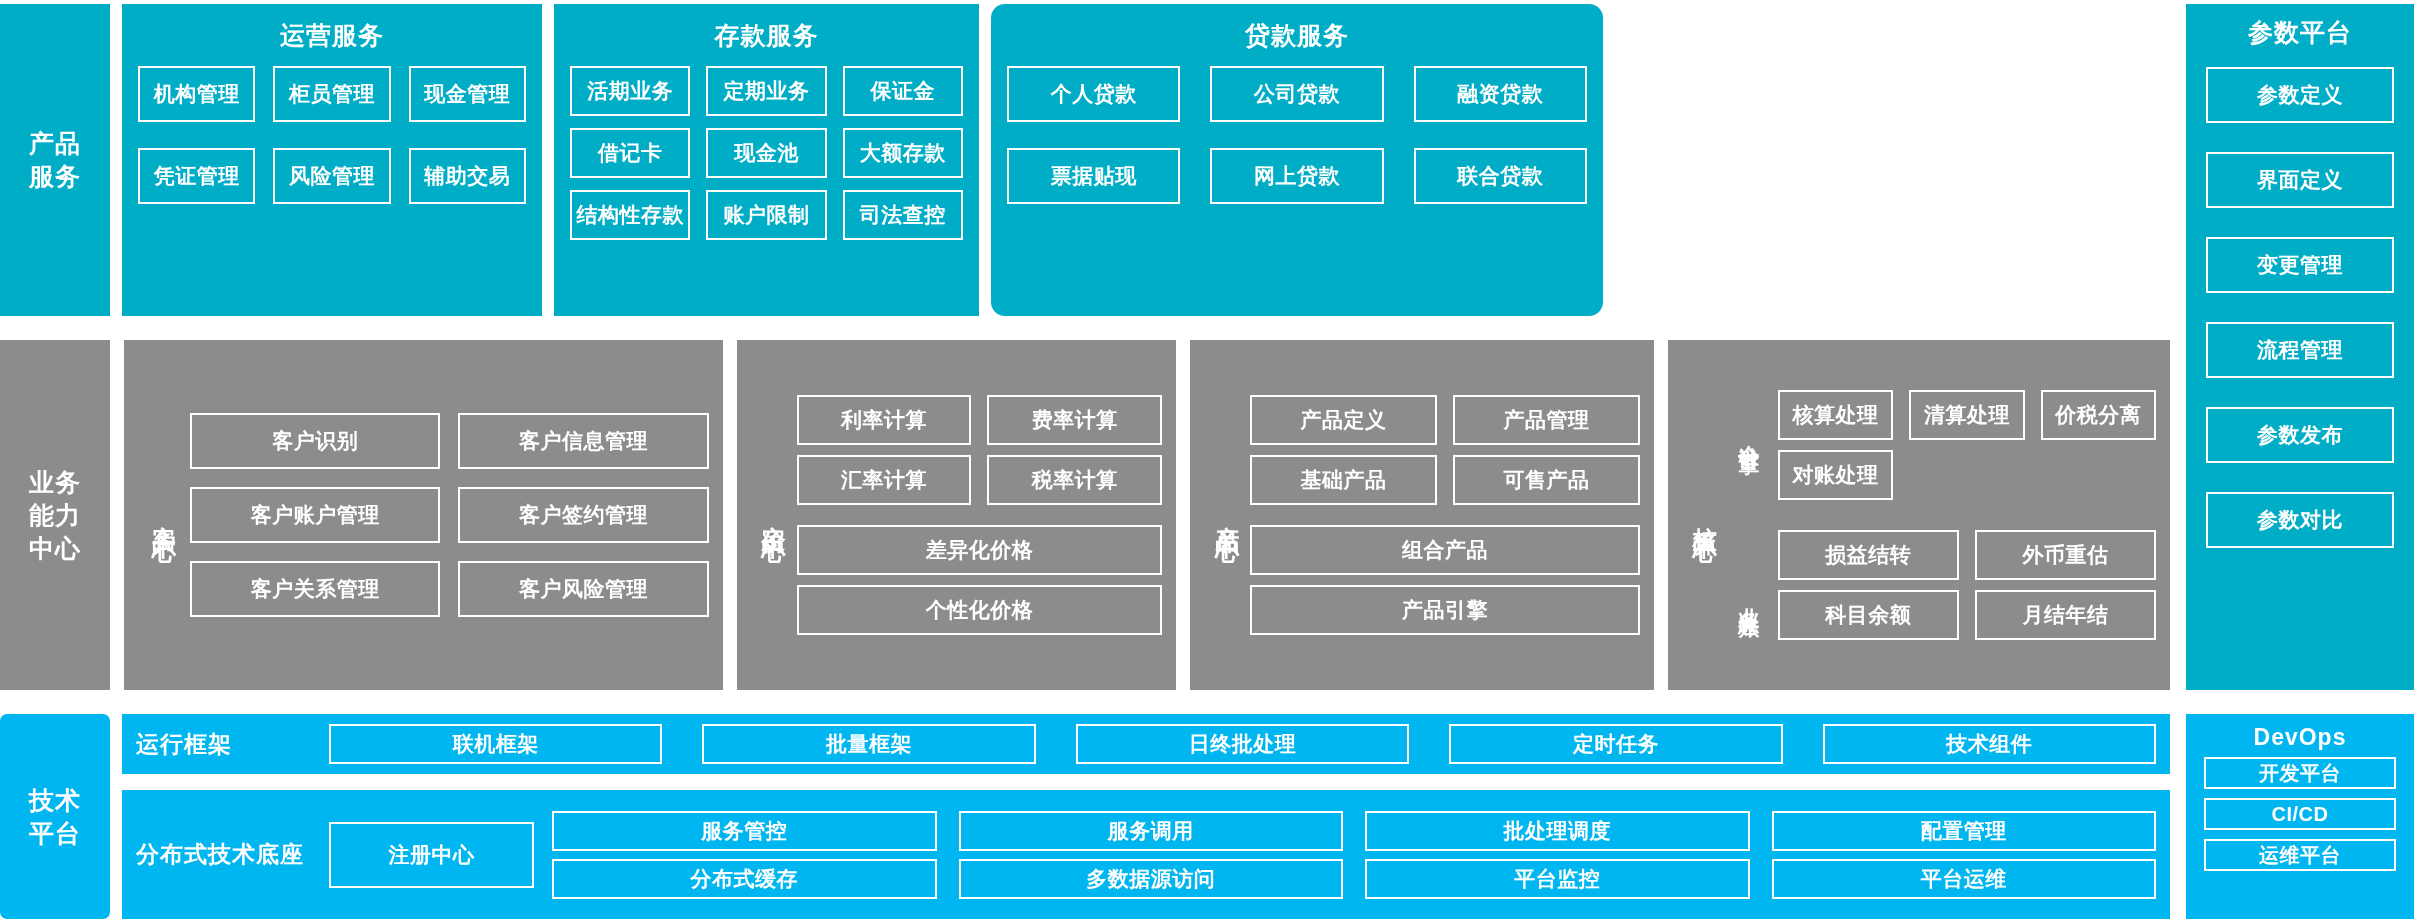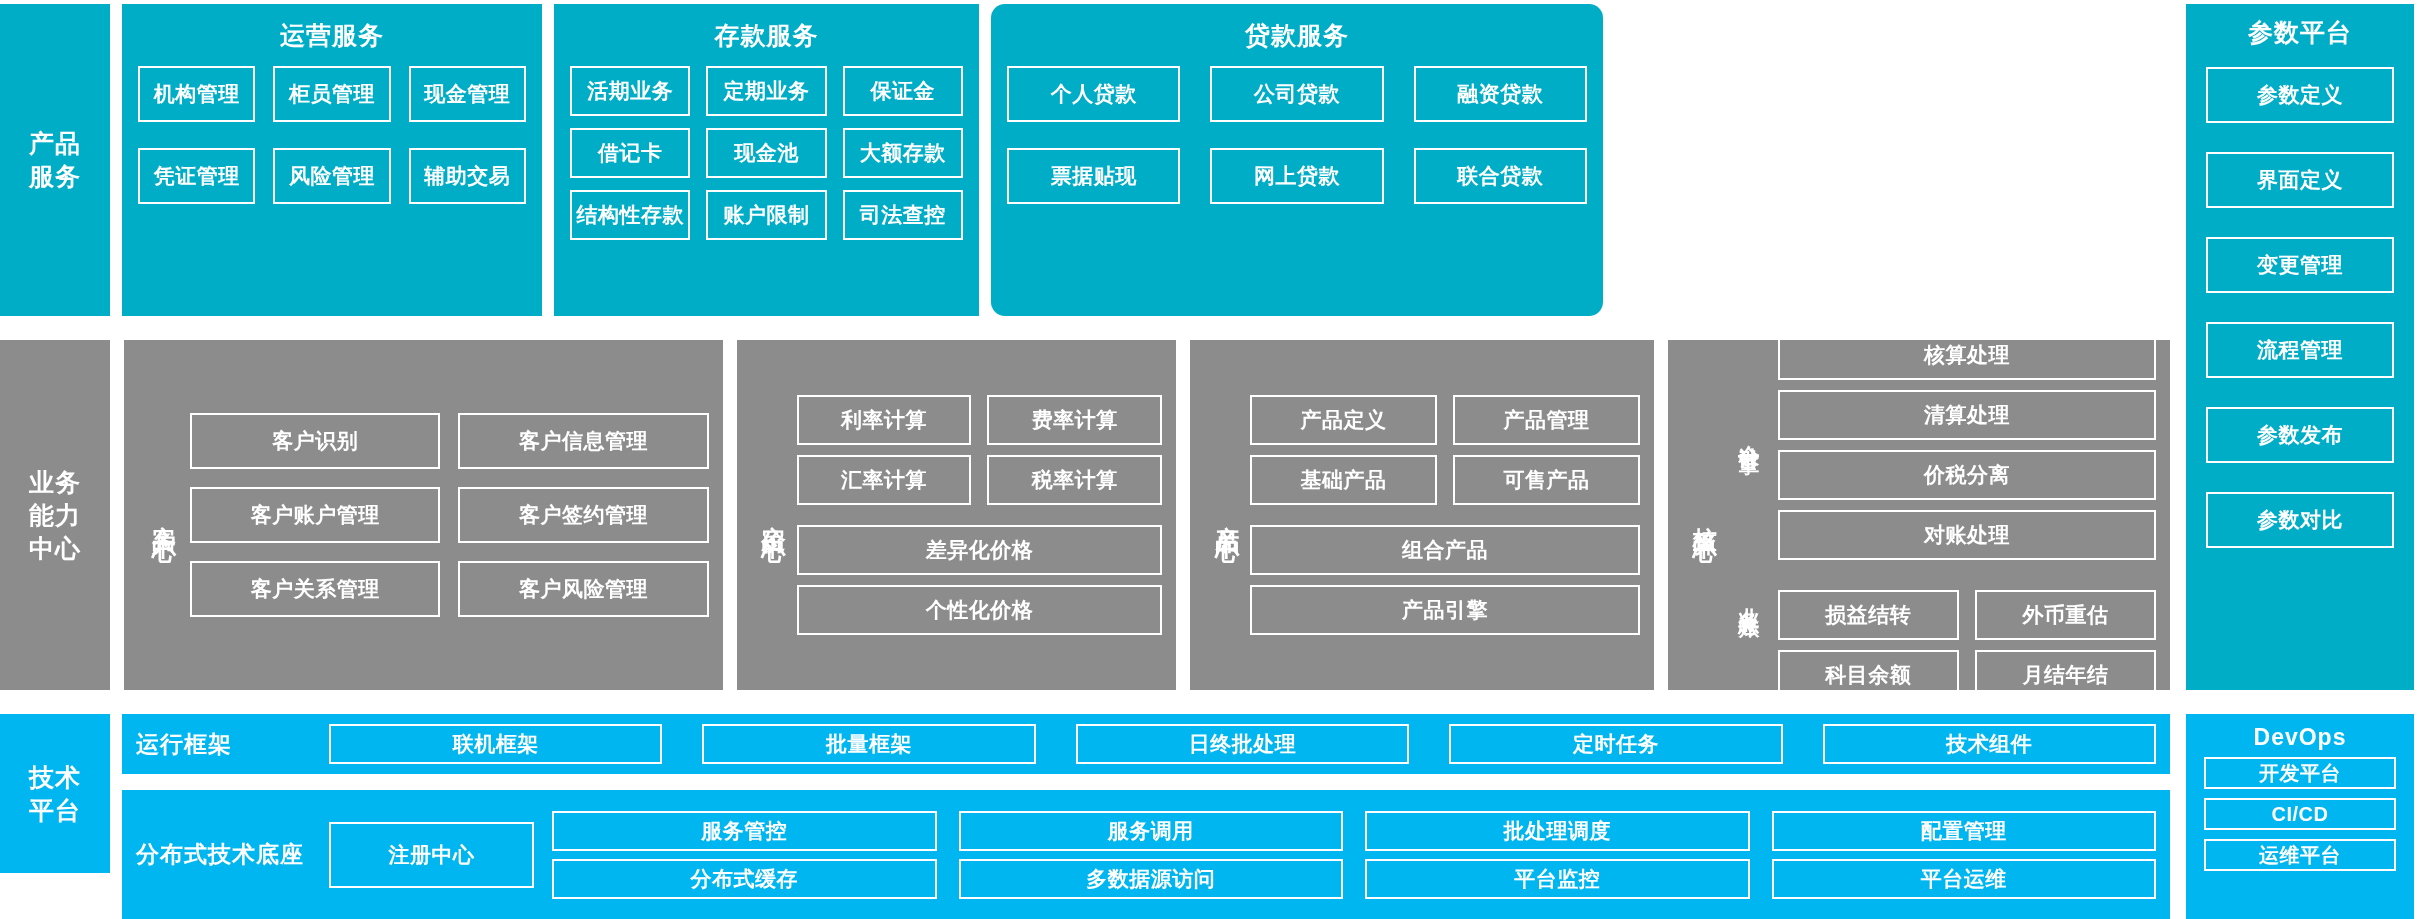--- a/index.html
+++ b/index.html
@@ -192,37 +192,37 @@
       </div>
     </div>
 
     <div class="center-box" style="width:520px; height:350px;">
       <div class="vlabel" style="width:46px;">核算中心</div>
       <div style="display:flex; flex-direction:column; width:42px; flex:0 0 42px;">
         <div class="vlabel" style="flex:1; font-size:21px; letter-spacing:3px;">会计引擎</div>
         <div class="vlabel" style="flex:1; font-size:21px; letter-spacing:3px;">业务总账</div>
       </div>
       <div class="inner" style="gap:16px; margin-left:8px;">
-        <div class="cellgrid" style="grid-template-columns:repeat(1,1fr); gap:10px 16px;">
+        <div class="cellgrid" style="grid-template-columns:repeat(3,1fr); gap:10px 16px;">
           <div class="cell med">核算处理</div>
           <div class="cell med">清算处理</div>
           <div class="cell med">价税分离</div>
           <div class="cell med">对账处理</div>
         </div>
         <div class="cellgrid" style="grid-template-columns:repeat(2,1fr); gap:10px 16px; margin-top:14px;">
           <div class="cell med">损益结转</div>
           <div class="cell med">外币重估</div>
           <div class="cell med">科目余额</div>
           <div class="cell med">月结年结</div>
         </div>
       </div>
     </div>
   </div>
 
-  <div class="side-label blue" style="position:absolute; left:0px; top:714px; width:110px; height:159px; white-space:pre-line;">技术
+  <div class="side-label blue" style="position:absolute; left:0px; top:714px; width:110px; height:205px; white-space:pre-line;border-radius:7px;">技术
 平台</div>
 
   <div class="tech-row" style="position:absolute; left:122px; top:714px; width:2048px; height:60px;">
     <div class="rowlabel">运行框架</div>
     <div class="tech-cells" style="grid-template-columns:repeat(5,1fr); gap:0 40px;">
       <div class="cell short">联机框架</div>
       <div class="cell short">批量框架</div>
       <div class="cell short">日终批处理</div>
       <div class="cell short">定时任务</div>
       <div class="cell short">技术组件</div>

